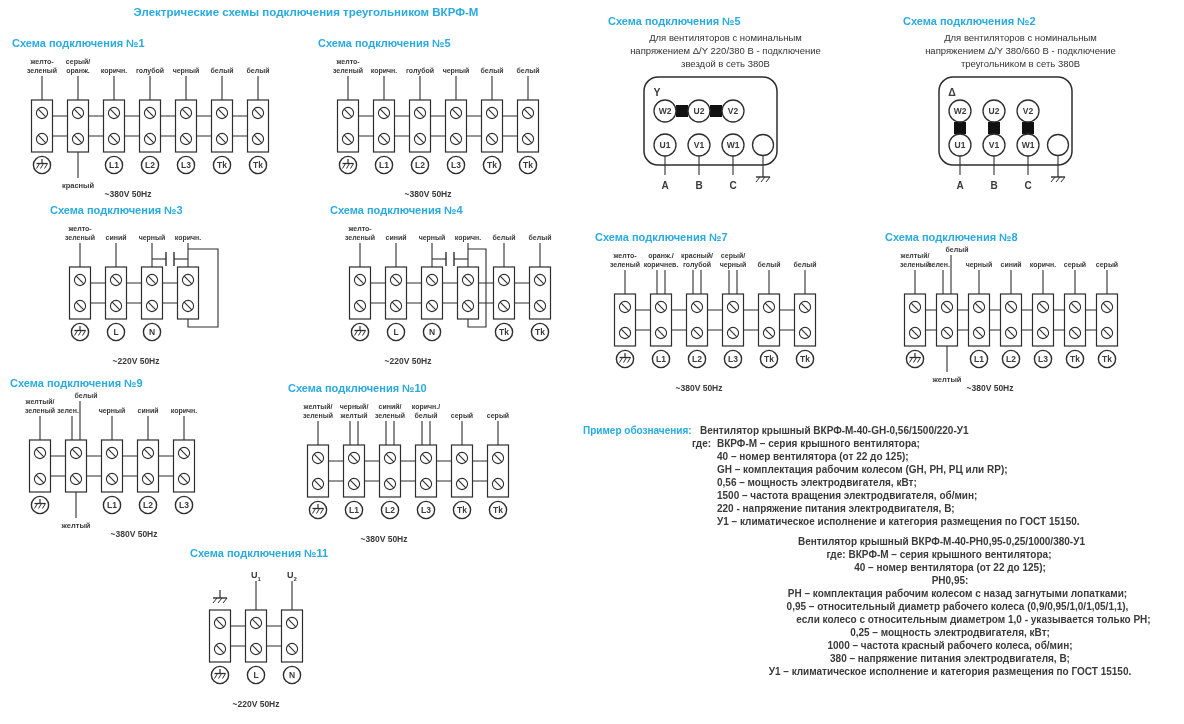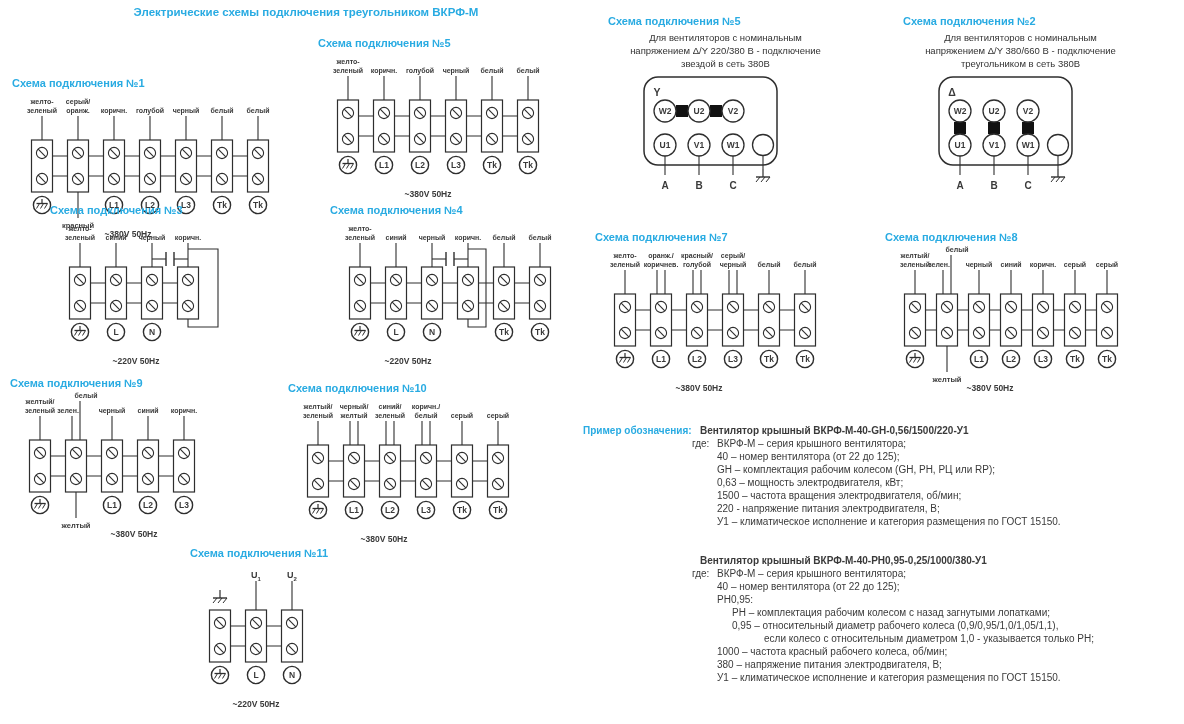--- a/index.html
+++ b/index.html
@@ -6,41 +6,41 @@
   .page{position:relative;width:1184px;height:724px;background:#ffffff;overflow:hidden;
         font-family:"Liberation Sans",sans-serif;color:#3a3a3a;}
   .main-title{position:absolute;left:0;top:6px;width:612px;margin:0;text-align:center;
               font-size:11.5px;font-weight:700;color:#29ABE2;}
   .scheme{position:absolute;}
   .stitle{font-size:11px;font-weight:700;color:#29ABE2;line-height:14px;
           margin-bottom:2px;white-space:nowrap;}
   .sdesc{font-size:9.5px;line-height:13px;text-align:center;color:#333;margin:3px 0 5px 0;}
   .sdiagram{line-height:0;}
   svg text{font-family:"Liberation Sans",sans-serif;}
-  #s1{left:12px;top:36px;width:276px;margin-top:40px;}
+  #s1{left:12px;top:36px;width:276px;}
   #s2{left:318px;top:36px;width:240px;}
   #s3{left:50px;top:203px;width:176px;}
   #s4{left:330px;top:203px;width:240px;}
   #s5{left:608px;top:14px;width:235px;}
   #s6{left:903px;top:14px;width:235px;}
   #s7{left:595px;top:230px;width:240px;}
   #s8{left:885px;top:230px;width:252px;}
   #s9{left:10px;top:376px;width:204px;}
   #s10{left:288px;top:381px;width:240px;}
   #s11{left:190px;top:546px;width:132px;}
   #example{position:absolute;left:583px;top:424px;width:600px;font-size:10px;line-height:13px;}
   .ex-label{position:absolute;left:0;top:0;font-weight:700;color:#29ABE2;white-space:nowrap;}
   #example-body{margin-left:109px;}
   .ex-title{font-weight:700;padding-left:8px;}
-  .ex-line{padding-left:25px;}
+  .ex-line{padding-left:25px;font-weight:bold;}
   .ex-where-row{padding-left:0;}
   .ex-gde{display:inline-block;width:25px;}
   .ind1{padding-left:40px;}
   .ind2{padding-left:72px;}
-  .ex-block2{margin-top:26px;}
+  .ex-block2{margin-top:7px;text-align:center;}
 </style>
 </head>
 <body>
 
 <div class="page">
   <h1 class="main-title">Электрические схемы подключения треугольником ВКРФ-М</h1>
 
   <section id="s1" class="scheme">
     <div class="stitle">Схема подключения №1</div>
     <div class="sdiagram"><svg width="276" height="150" viewBox="0 0 276 150">
@@ -1150,32 +1150,33 @@
   </section>
 
   <div id="example">
     <span class="ex-label">Пример обозначения:</span>
     <div id="example-body">
         <div class="ex-block">
           <div class="ex-title">Вентилятор крышный ВКРФ-М-40-GH-0,56/1500/220-У1</div>
           <div class="ex-line ex-where-row"><span class="ex-gde">где:</span><span>ВКРФ-М – серия крышного вентилятора;</span></div>
           <div class="ex-line">40 – номер вентилятора (от 22 до 125);</div>
           <div class="ex-line">GH – комплектация рабочим колесом (GH, PH, РЦ или RP);</div>
-          <div class="ex-line">0,63 – мощность электродвигателя, кВт;</div>
+          <div class="ex-line">0,56 – мощность электродвигателя, кВт;</div>
           <div class="ex-line">1500 – частота вращения электродвигателя, об/мин;</div>
           <div class="ex-line">220 - напряжение питания электродвигателя, В;</div>
           <div class="ex-line">У1 – климатическое исполнение и категория размещения по ГОСТ 15150.</div>
         </div>
         <div class="ex-block ex-block2">
           <div class="ex-title">Вентилятор крышный ВКРФ-М-40-РН0,95-0,25/1000/380-У1</div>
           <div class="ex-line ex-where-row"><span class="ex-gde">где:</span><span>ВКРФ-М – серия крышного вентилятора;</span></div>
           <div class="ex-line">40 – номер вентилятора (от 22 до 125);</div>
           <div class="ex-line">РН0,95:</div>
           <div class="ex-line ind1">РН – комплектация рабочим колесом с назад загнутыми лопатками;</div>
           <div class="ex-line ind1">0,95 – относительный диаметр рабочего колеса (0,9/0,95/1,0/1,05/1,1),</div>
           <div class="ex-line ind2">если колесо с относительным диаметром 1,0 - указывается только РН;</div>
+          <div class="ex-line">0,25 – мощность электродвигателя, кВт;</div>
           <div class="ex-line">1000 – частота красный рабочего колеса, об/мин;</div>
           <div class="ex-line">380 – напряжение питания электродвигателя, В;</div>
           <div class="ex-line">У1 – климатическое исполнение и категория размещения по ГОСТ 15150.</div>
         </div>
       </div>
   </div>
 </div>
 
 </body></html>

